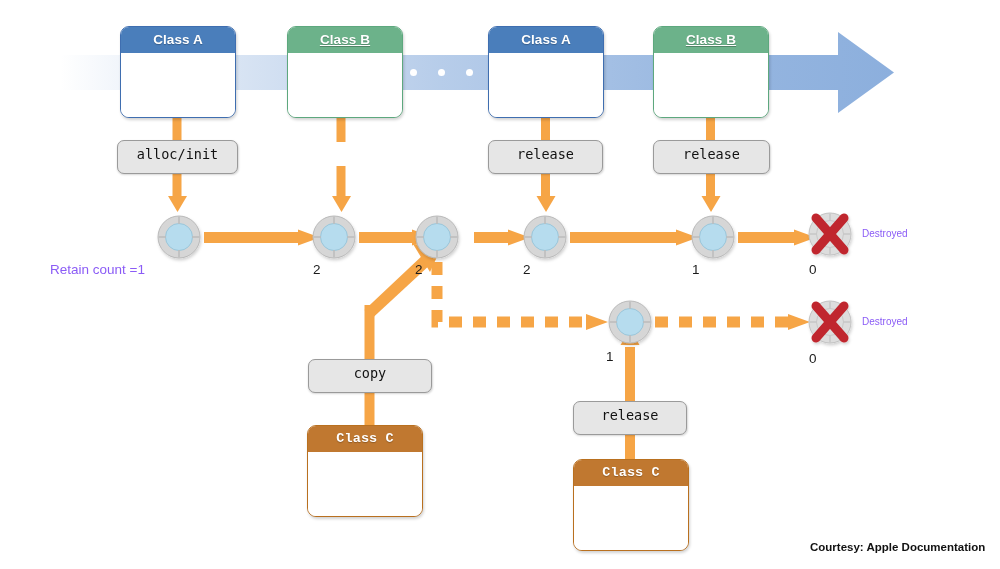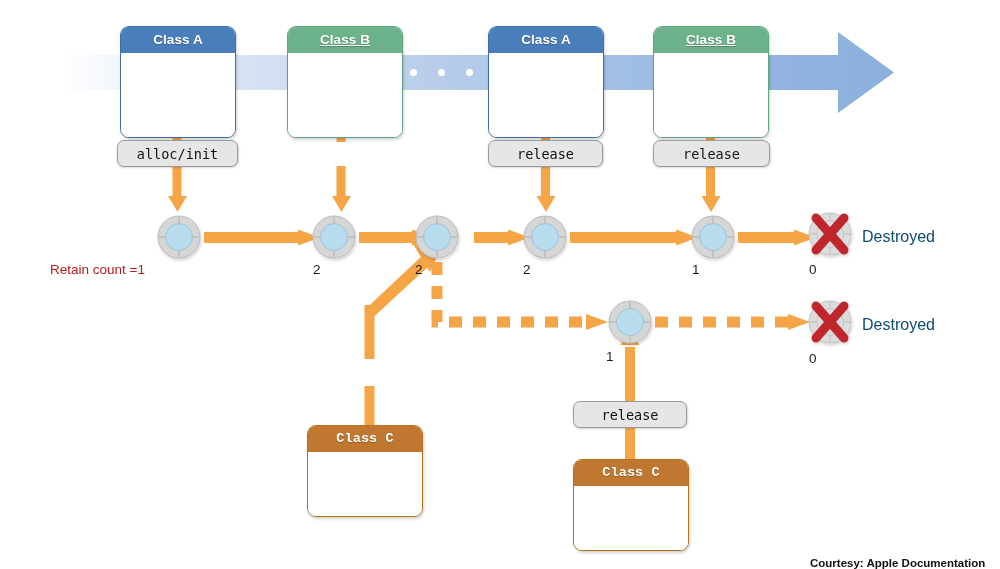--- a/index.html
+++ b/index.html
@@ -6,50 +6,50 @@
   body{
     width:1000px;height:569px;position:relative;overflow:hidden;
     font-family:"Liberation Sans",sans-serif;
     -webkit-font-smoothing:antialiased;
   }
   #stage{position:absolute;inset:0;width:1000px;height:569px;}
   #svg-layer{position:absolute;left:0;top:0;width:1000px;height:569px;}
 
   
   .class-box{
-    position:absolute;width:116px;height:112px;border-radius:9px;
+    position:absolute;width:116px;height:92px;border-radius:9px;
     background:#ffffff;box-sizing:border-box;overflow:hidden;
     box-shadow:1px 2px 3px rgba(0,0,0,.18);
   }
   .class-box .hdr{
     height:26px;line-height:26px;text-align:center;
     color:#ffffff;font-weight:bold;font-size:13.5px;letter-spacing:.1px;
     text-shadow:0 1px 1px rgba(0,0,0,.25);
   }
   .class-box .body{height:100%;background:#fff;}
   .cb-blue {border:1.6px solid #3f6eb0;}
   .cb-blue .hdr{background:#4a7ebb;}
   .cb-green{border:1.6px solid #5da87e;}
   .cb-green .hdr{background:#6cb28a;text-decoration:underline;}
   .cb-orange{border:1.6px solid #b9701f;}
   .cb-orange .hdr{background:#c07830;font-family:Liberation Mono, monospace;}
 
   
   .pill{
-    position:absolute;height:27px;line-height:26px;text-align:center;
+    position:absolute;height:34px;line-height:26px;text-align:center;
     background:#e6e6e6;border:1.1px solid #9a9a9a;border-radius:7px;
     font-family:"DejaVu Sans Mono","Liberation Mono",monospace;
     font-size:13.5px;color:#111;box-sizing:border-box;
     box-shadow:0.5px 1px 2px rgba(0,0,0,.16);
   }
 
   
-  .lbl{position:absolute;font-size:13.5px;color:#b91c1c;white-space:nowrap;}
+  .lbl{position:absolute;font-size:13.5px;color:#8b5cf6;white-space:nowrap;}
   .cnt{position:absolute;font-size:13.5px;color:#1a1a1a;white-space:nowrap;}
-  .destroyed{position:absolute;font-size:16px;color:#0c4a6e;white-space:nowrap;}
+  .destroyed{position:absolute;font-size:10px;color:#8b5cf6;white-space:nowrap;}
   .credit{
     position:absolute;font-size:11.5px;font-weight:bold;color:#111;
     white-space:nowrap;
   }
   .dots-row{position:absolute;}
   .dot{position:absolute;width:7px;height:7px;border-radius:50%;background:#ffffff;}
 </style>
 </head>
 <body>
 
@@ -254,29 +254,30 @@
     <div class="body"></div>
   </div>
   <div class="class-box cb-orange" style="left:573px;top:459px;height:92px;">
     <div class="hdr">Class C</div>
     <div class="body"></div>
   </div>
 
   <div class="pill" style="left:117px;top:140px;width:121px;">alloc/init</div>
   <div class="pill" style="left:488px;top:140px;width:115px;">release</div>
   <div class="pill" style="left:653px;top:140px;width:117px;">release</div>
+  <div class="pill" style="left:308px;top:359px;width:124px;">copy</div>
   <div class="pill" style="left:573px;top:401px;width:114px;">release</div>
 
   <div class="lbl" style="left:50px;top:262px;">Retain count =1</div>
   <div class="cnt" style="left:313px;top:262px;">2</div>
   <div class="cnt" style="left:415px;top:262px;">2</div>
   <div class="cnt" style="left:523px;top:262px;">2</div>
   <div class="cnt" style="left:692px;top:262px;">1</div>
   <div class="cnt" style="left:809px;top:262px;">0</div>
   <div class="cnt" style="left:606px;top:349px;">1</div>
   <div class="cnt" style="left:809px;top:351px;">0</div>
 
   <div class="destroyed" style="left:862px;top:228px;">Destroyed</div>
   <div class="destroyed" style="left:862px;top:316px;">Destroyed</div>
 
-  <div class="credit" style="left:810px;top:541px;margin-top:16px;">Courtesy: Apple Documentation</div>
+  <div class="credit" style="left:810px;top:541px;">Courtesy: Apple Documentation</div>
 
 </div>
 
 </body></html>

